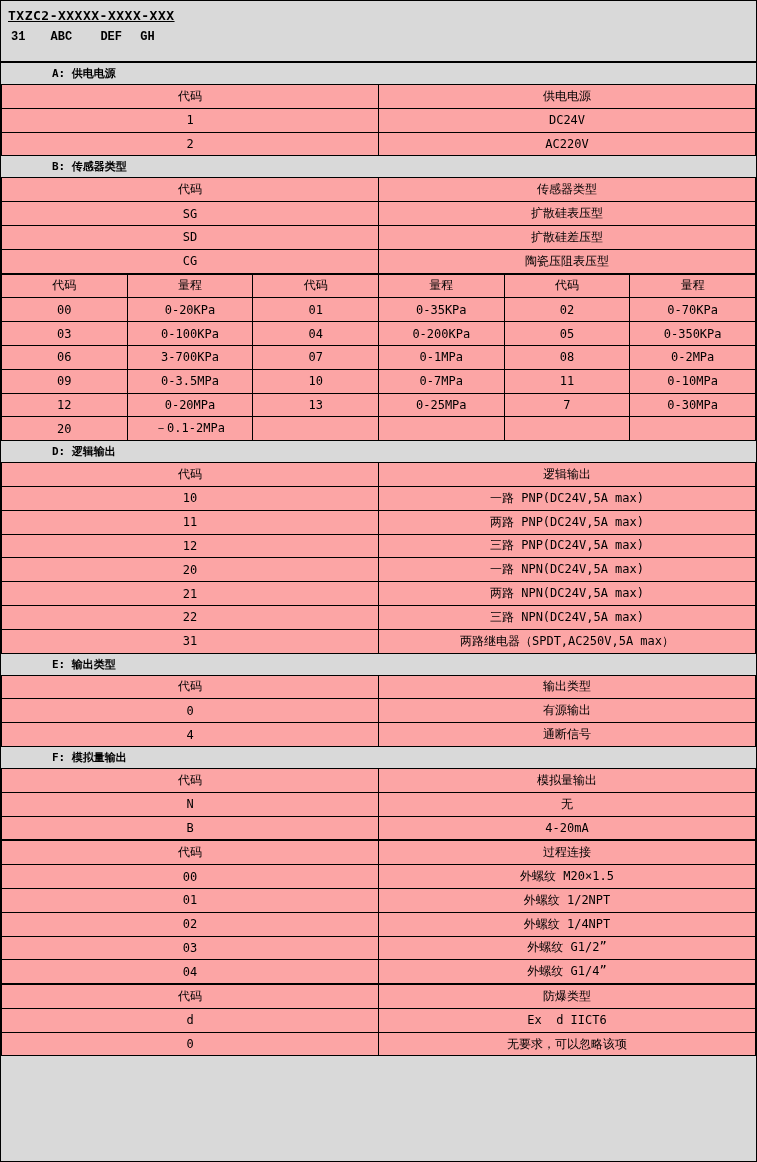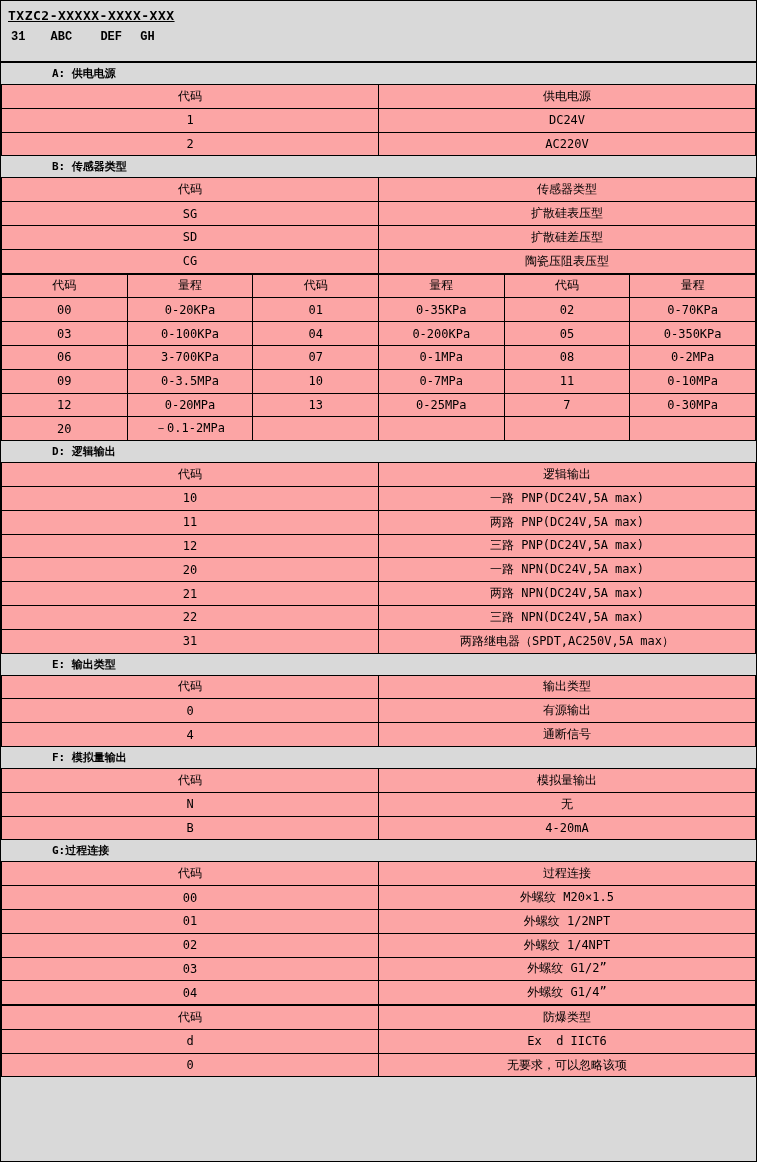--- a/index.html
+++ b/index.html
@@ -278,21 +278,20 @@
           </tr>
           <tr>
             <td>B</td>
             <td>4-20mA</td>
           </tr>
         </tbody>
       </table>
   </div>
 
   <div class="section">
-    <div class="sec-header">G:过程连接</div>
     <table>
         <colgroup>
           <col style="width: 50%;">
           <col style="width: 50%;">
         </colgroup>
         <tbody>
           <tr>
             <td>代码</td>
             <td>过程连接</td>
           </tr>

